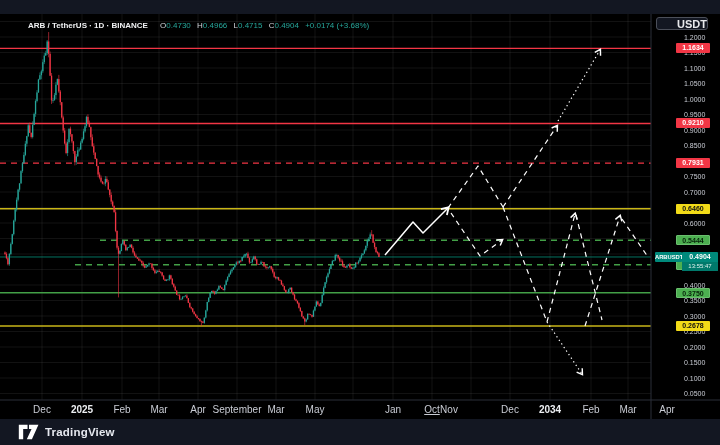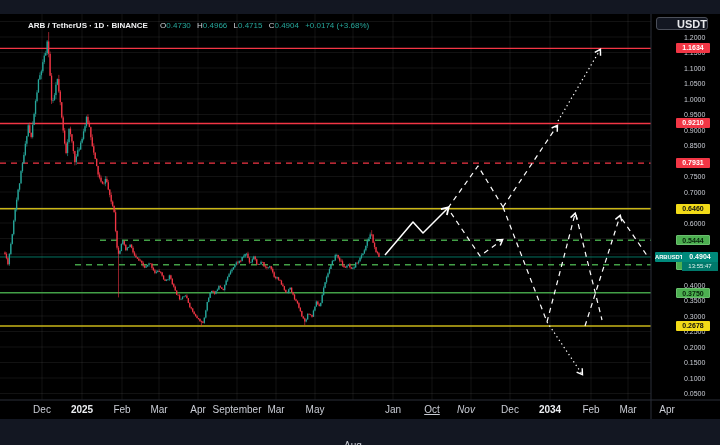--- a/index.html
+++ b/index.html
@@ -689,22 +689,31 @@
         <div class="tlabel year" style="left: 82px;">2025</div>
         <div class="tlabel" style="left: 122px;">Feb</div>
         <div class="tlabel" style="left: 159px;">Mar</div>
         <div class="tlabel" style="left: 198px;">Apr</div>
         <div class="tlabel" style="left: 237px;">September</div>
         <div class="tlabel" style="left: 276px;">Mar</div>
         <div class="tlabel" style="left: 315px;">May</div>
         <div class="tlabel" style="left: 353px; margin-top: 36px;">Aug</div>
         <div class="tlabel" style="left: 393px;">Jan</div>
         <div class="tlabel" style="left: 432px; text-decoration: underline;">Oct</div>
-        <div class="tlabel" style="left: 466px; font-style: italic;">Nov</div>
+        <div class="tlabel" style="left: 449px;">Nov</div>
         <div class="tlabel" style="left: 510px;">Dec</div>
         <div class="tlabel year" style="left: 550px;">2034</div>
         <div class="tlabel" style="left: 591px;">Feb</div>
         <div class="tlabel" style="left: 628px;">Mar</div>
         <div class="tlabel" style="left: 667px;">Apr</div>
       </div>
   </div>
 
+  <div class="bottombar">
+    <div class="brand">
+      <svg width="22" height="16" viewBox="0 0 30 22">
+        <path d="M1 1 h12 v6 h-6 v14 h-6 z" fill="#fff"></path>
+        <path d="M15 1 h13 l-9 20 h-7 l6.5 -14 h-3.5 z" fill="#fff"></path>
+      </svg>
+      <span class="txt">TradingView</span>
+    </div>
+  </div>
 </div>
 
 </body></html>

